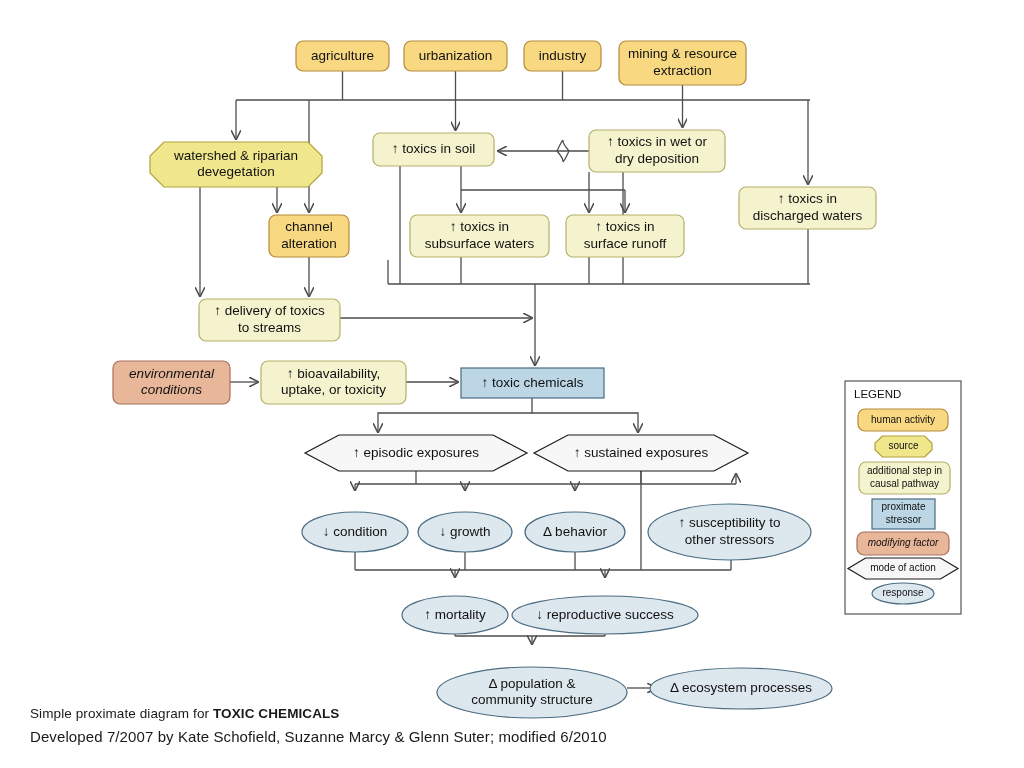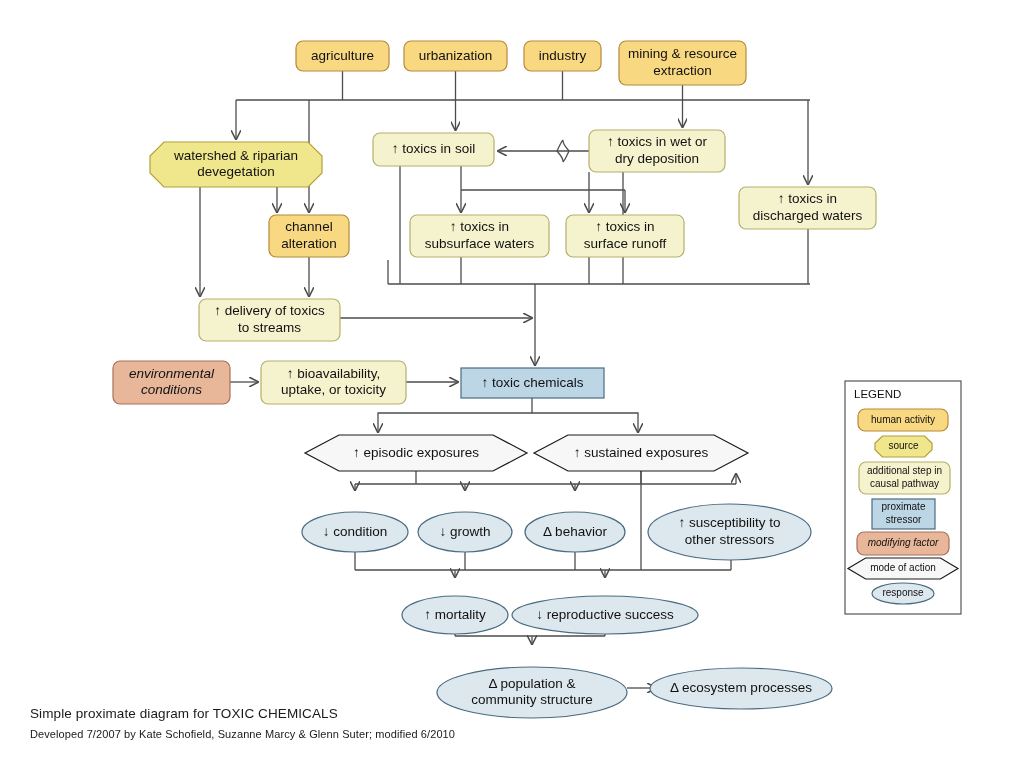--- a/index.html
+++ b/index.html
@@ -6,22 +6,22 @@
   body{width:1024px;height:768px;font-family:"Liberation Sans",sans-serif;color:#1a1a1a;overflow:hidden;}
   #stage{position:relative;width:1024px;height:580px;}
   svg#diagram{position:absolute;left:0;top:0;width:1024px;height:768px;}
   .node-text{font-family:"Liberation Sans",sans-serif;font-size:13.5px;fill:#111111;text-anchor:middle;dominant-baseline:middle;}
   .node-text.italic{font-style:italic;}
   .legend-title{font-family:"Liberation Sans",sans-serif;font-size:11.5px;fill:#111;text-anchor:start;}
   .legend-text{font-family:"Liberation Sans",sans-serif;font-size:10px;fill:#111;text-anchor:middle;dominant-baseline:middle;}
   .legend-text.italic{font-style:italic;}
   .edge{fill:none;stroke:#4d4d4d;stroke-width:1.3;}
   .caption1{position:absolute;left:30px;top:706px;font-size:13.5px;color:#1a1a1a;letter-spacing:.1px;}
-  .caption1 b{font-weight:normal;}
-  .caption2{position:absolute;left:30px;top:728px;font-size:11px;color:#1a1a1a;letter-spacing:.1px;}
+  .caption1 b{font-weight:bold;}
+  .caption2{position:absolute;left:30px;top:728px;font-size:15px;color:#1a1a1a;letter-spacing:.1px;}
 </style>
 </head>
 <body>
 
 <div id="stage">
   <svg id="diagram" viewBox="0 0 1024 768">
     <defs>
       <marker id="arrow" viewBox="0 0 10 10" refX="9" refY="5" markerWidth="7.5" markerHeight="7.5" orient="auto-start-reverse">
         <path d="M 0 0 L 10 5 L 0 10" fill="none" stroke="#4d4d4d" stroke-width="1.6"></path>
       </marker>

